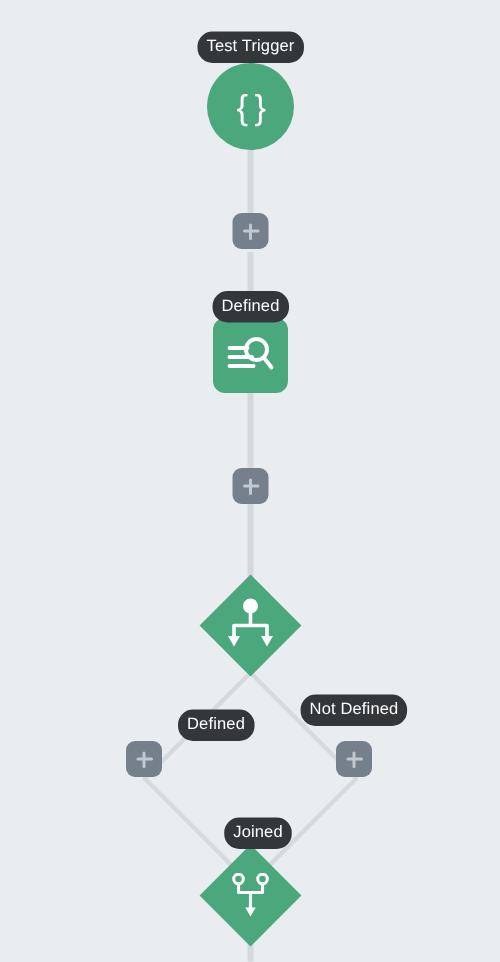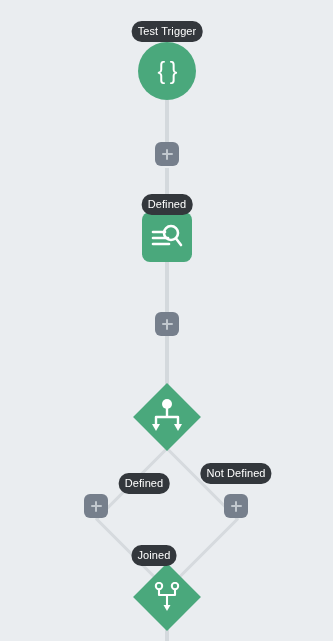--- a/index.html
+++ b/index.html
@@ -184,21 +184,21 @@
     <span class="bar-h"></span>
     <span class="bar-v"></span>
   </div>
 
   <div class="node-label" style="left:236px; top:463px;">Not Defined</div>
   <div class="plus-btn" style="left:236px; top:494px;">
     <span class="bar-h"></span>
     <span class="bar-v"></span>
   </div>
 
-  <div class="node-label" style="left:154px; top:545px;">Joined</div>
+  <div class="node-label" style="left:172px; top:545px;">Joined</div>
   <div class="node-diamond" style="left:167px; top:573px;"></div>
   <div class="diamond-icon" style="left:167px; top:580px; width:34px; height:34px;">
     <svg width="26" height="30" viewBox="0 0 26 30">
       <circle cx="5" cy="4" r="3.2" fill="none" stroke="#ffffff" stroke-width="2"></circle>
       <circle cx="21" cy="4" r="3.2" fill="none" stroke="#ffffff" stroke-width="2"></circle>
       <path d="M5 8 L5 13 L13 13 L21 13 L21 8 M13 13 L13 24" stroke="#ffffff" stroke-width="2.1" fill="none" stroke-linecap="round" stroke-linejoin="round"></path>
       <path d="M13 29 L9.5 23 L16.5 23 Z" fill="#ffffff"></path>
     </svg>
   </div>
 

